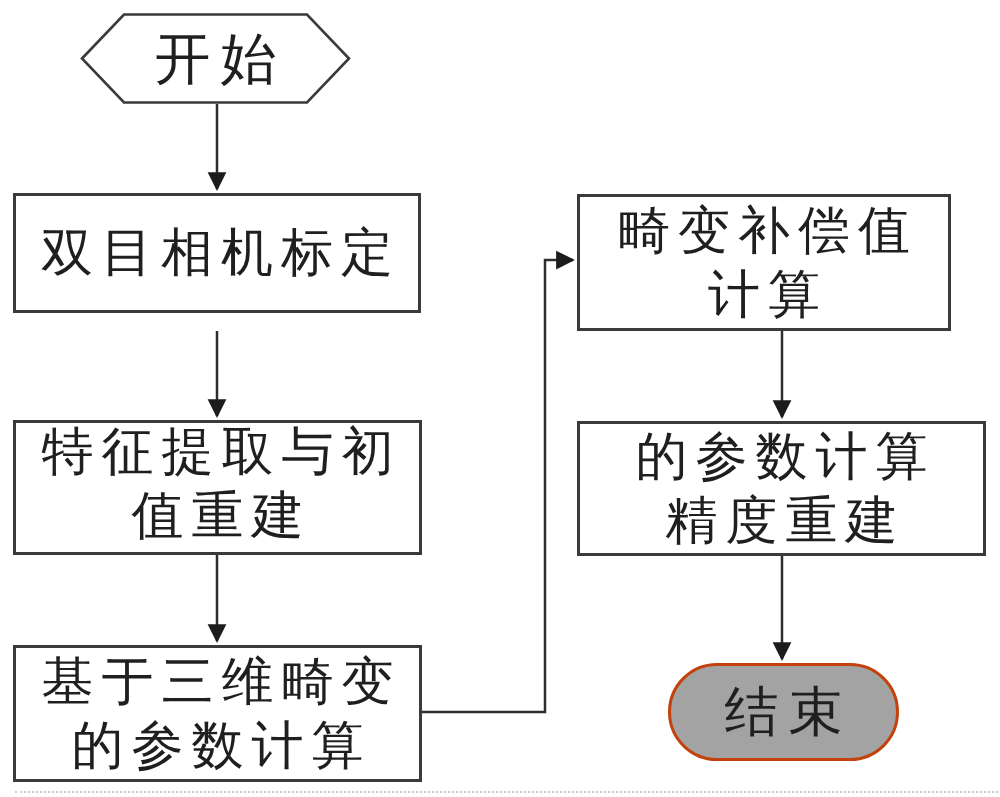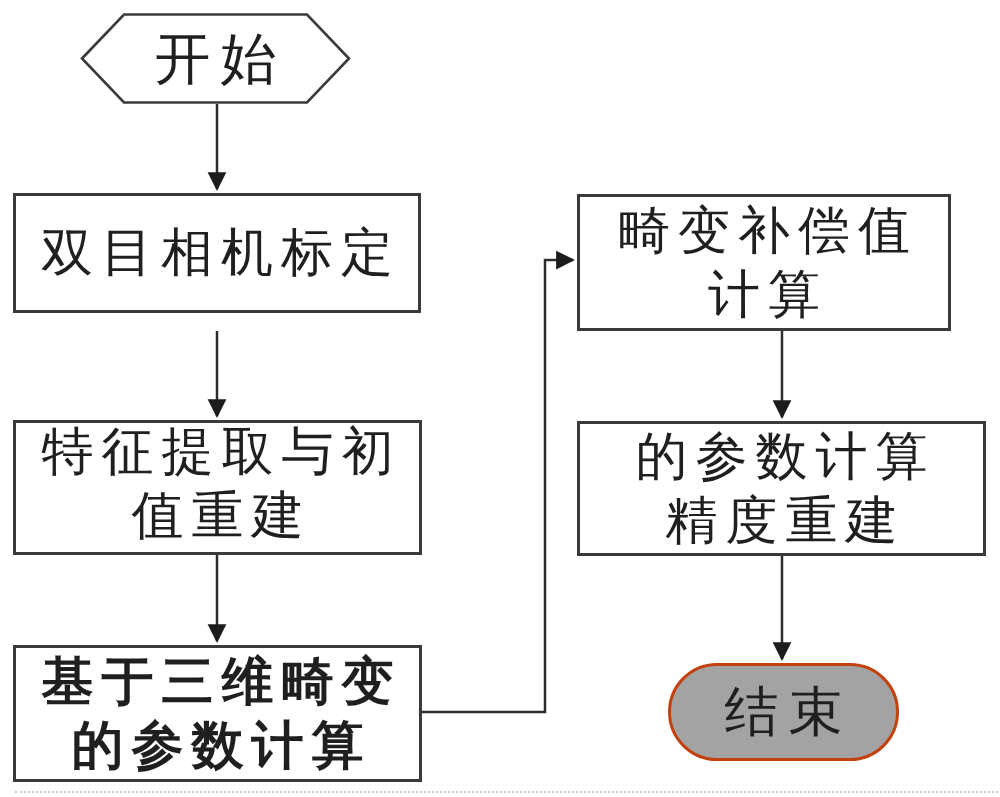--- a/index.html
+++ b/index.html
@@ -69,21 +69,21 @@
   }
   .label-end {
     font-size: 54px;
     line-height: 58px;
     letter-spacing: 10px;
     padding-left: 10px;
   }
   #n-start        { left: 80px;  top: 13px;  width: 271px; height: 91px; }
   #n-calibration  { left: 13px;  top: 193px; width: 408px; height: 120px; }
   #n-feature      { left: 13px;  top: 420px; width: 409px; height: 135px; font-family: Liberation Mono, monospace; }
-  #n-param        { left: 13px;  top: 645px; width: 409px; height: 137px; font-weight: bold; }
+  #n-param        { left: 13px;  top: 645px; width: 409px; height: 137px; }
   #n-comp-value   { left: 577px; top: 194px; width: 374px; height: 137px; text-align: center; }
   #n-comp-recon   { left: 577px; top: 421px; width: 409px; height: 135px; }
   #n-end          { left: 668px; top: 663px; width: 231px; height: 98px; }
   #bottom-dotted {
     position: absolute;
     left: 15px;
     right: 2px;
     top: 791px;
     height: 0;
     border-top: 2px dotted #d4c9c9;

